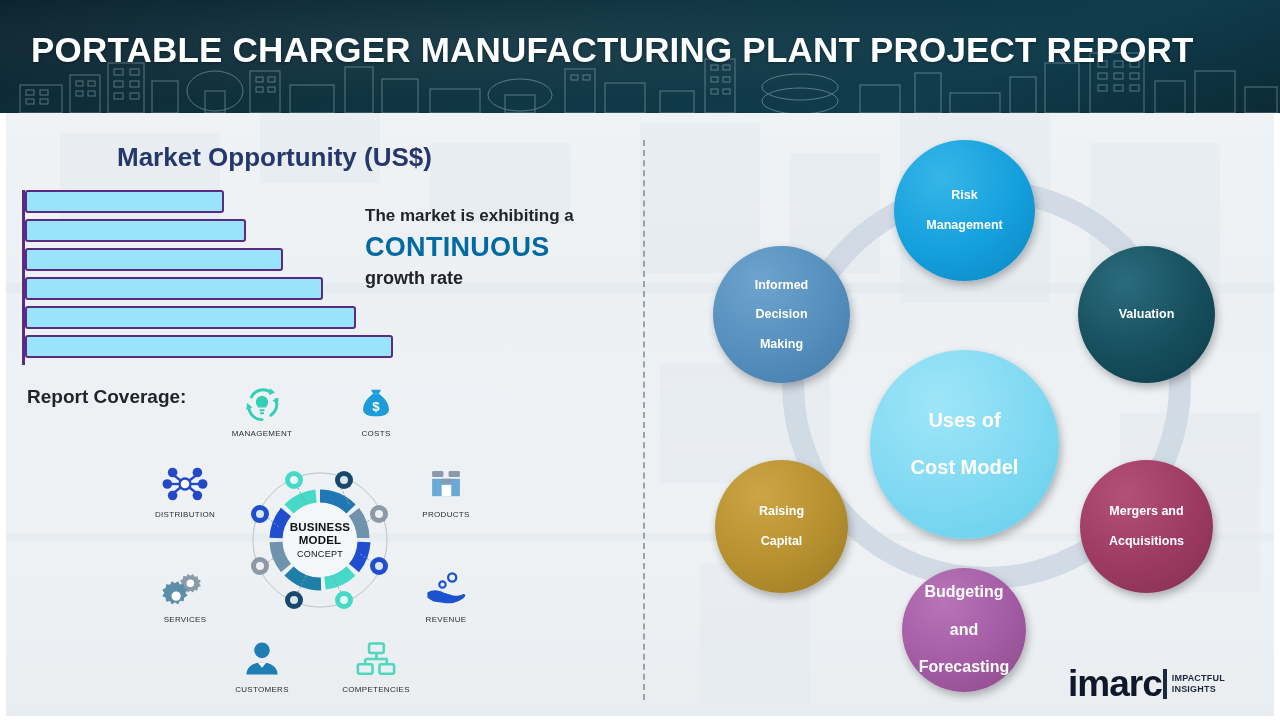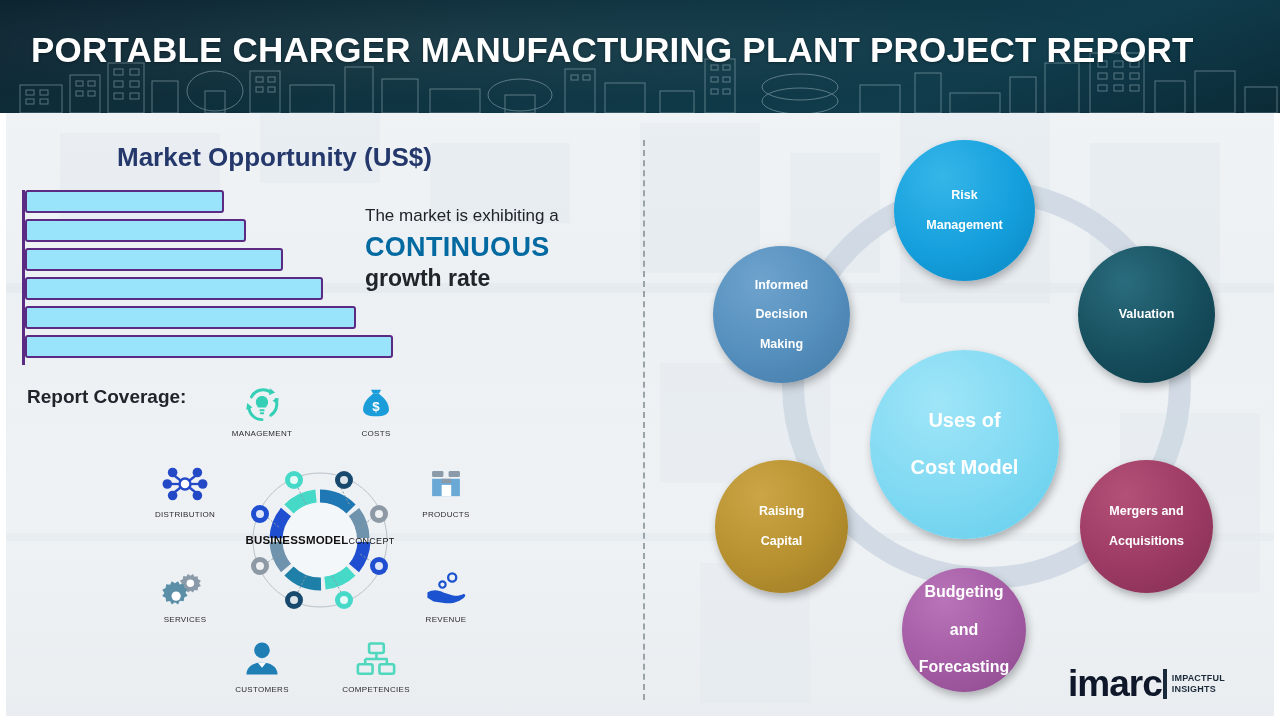--- a/index.html
+++ b/index.html
@@ -75,43 +75,43 @@
     border:2px solid #5b2a82;
     border-radius:3px;
     box-sizing:border-box;
   }
 
   .mk-text{
     position:absolute;left:365px;top:205px;width:270px;
     color:#1c1c1c;
     font-family:"Liberation Sans", sans-serif;
   }
-  .mk-l1{font-size:17px;font-weight:normal;color:#20242b;line-height:22px;}
+  .mk-l1{font-size:17px;font-weight:bold;color:#20242b;line-height:22px;}
   .mk-l2{font-size:27px;font-weight:bold;color:#0369a1;line-height:40px;letter-spacing:.3px;}
-  .mk-l3{font-size:23px;font-weight:bold;color:#20242b;line-height:22px;}
+  .mk-l3{font-size:18px;font-weight:bold;color:#20242b;line-height:22px;}
 
   .rc-label{
     position:absolute;left:27px;top:386px;
     font-size:19px;font-weight:bold;color:#20242b;
     font-family:"Liberation Sans", sans-serif;
   }
 
   
   .cov-item{position:absolute;width:92px;text-align:center;}
   .cov-item .ic{height:46px;display:flex;align-items:center;justify-content:center;}
   .cov-item .cap{
     font-size:8px;letter-spacing:.3px;color:#2b2b2b;margin-top:3px;
     font-family:"Liberation Sans", sans-serif;
   }
 
   
   .wheel{position:absolute;left:246px;top:466px;width:148px;height:148px;}
   .wheel-center{
     position:absolute;left:0;top:0;width:148px;height:148px;
-    display:flex;align-items:center;justify-content:center;
+    display:flex;flex-direction:column;align-items:center;justify-content:center;
     pointer-events:none;
   }
   .bm1{font-size:11.5px;font-weight:bold;color:#111;line-height:13px;letter-spacing:.2px;}
   .bm2{font-size:9px;color:#111;line-height:12px;letter-spacing:.3px;margin-top:1px;}
 
   
   .ring{
     position:absolute;left:782px;top:180px;width:365px;height:365px;
     border:22px solid #ccd7e2;border-radius:50%;opacity:.85;
   }

